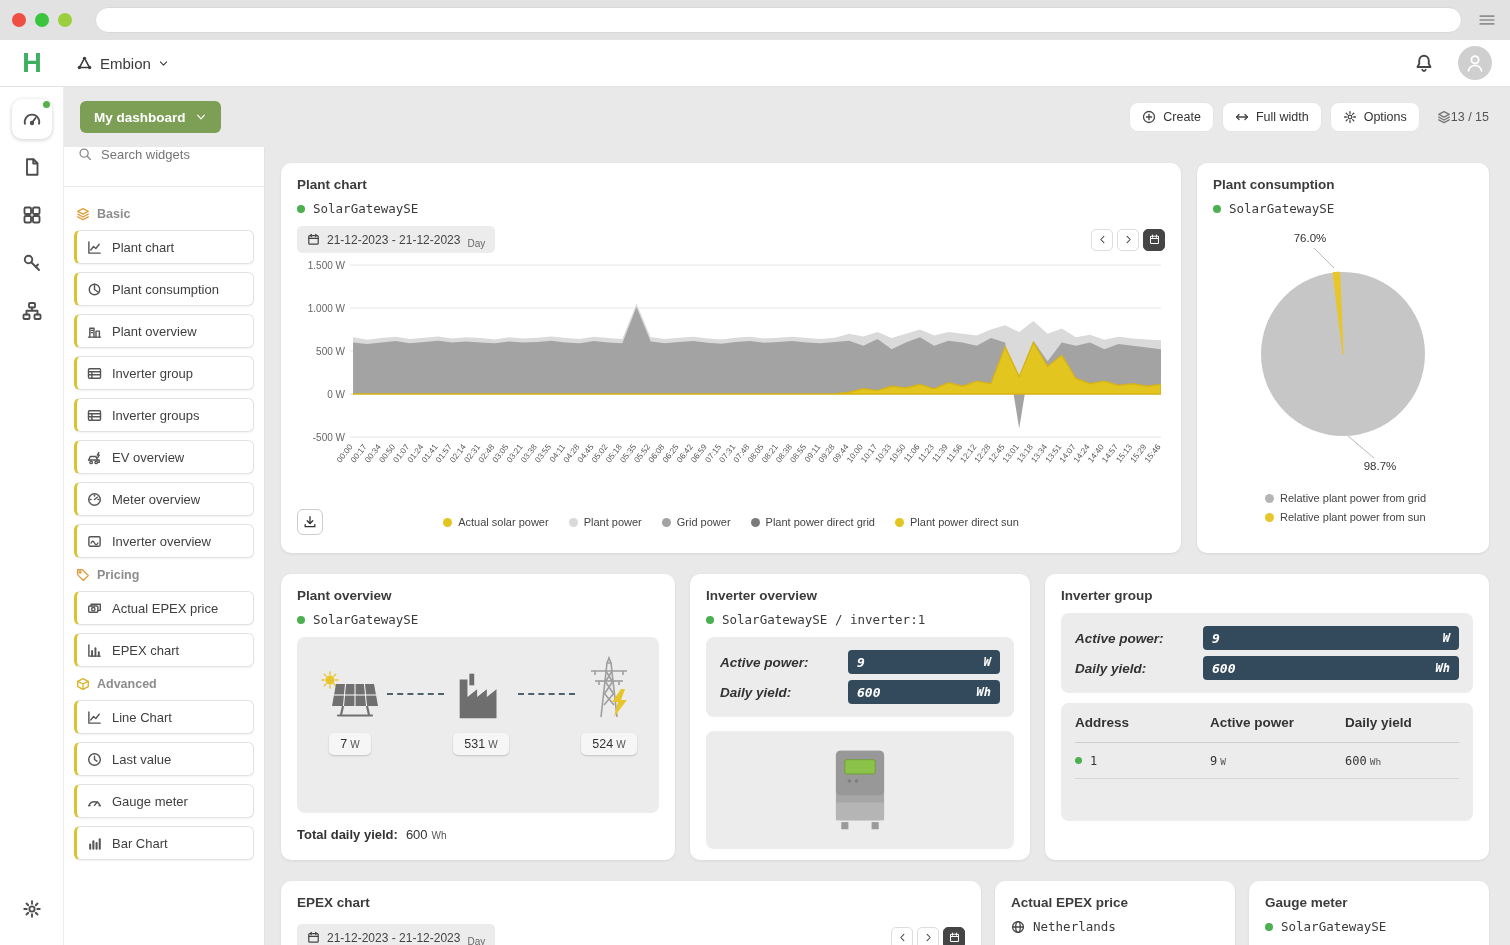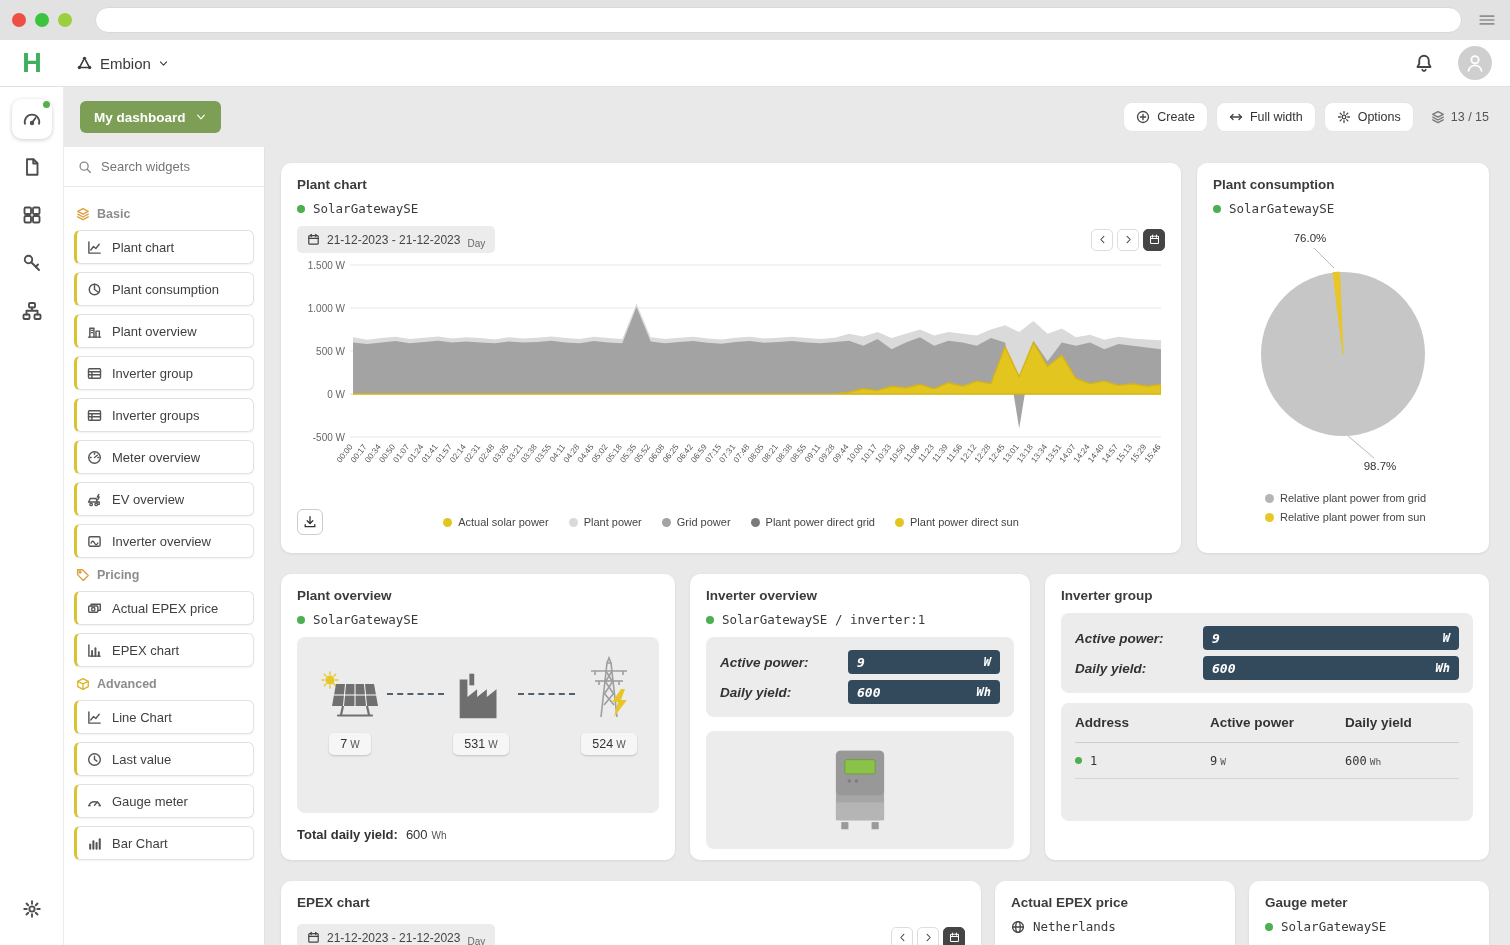--- a/index.html
+++ b/index.html
@@ -47,28 +47,28 @@
   .page-toolbar { height:60px; display:flex; align-items:center; padding:0 21px 0 16px; }
   .btn-dash { background:#7d9f55; color:#fff; font-weight:700; font-size:13.5px; border:none;
               border-radius:6px; height:32px; padding:0 14px; display:flex; align-items:center; gap:9px;
               cursor:pointer; font-family:inherit; }
   .btn-dash .ic { width:12px; height:12px; color:#fff; }
   .toolbar-right { margin-left:auto; display:flex; align-items:center; gap:10px; }
   .btn-w { background:#fff; border:none; border-radius:8px; height:28px; padding:0 12px; display:flex;
            align-items:center; gap:7px; font-size:12.5px; color:#333; cursor:pointer;
            box-shadow:0 0 0 1px #e6e6e6; font-family:inherit; }
   .btn-w .ic { width:14px; height:14px; color:#444; }
-  .count { display:flex; gap:6px; align-items:center; font-size:12.5px; color:#555; margin-left:8px; }
+  .count { display:flex; align-items:center; font-size:12.5px; color:#555; margin-left:8px; }
   .count .ic { width:14px; height:14px; color:#777; }
 
   .workspace { flex:1; display:flex; min-height:0; }
 
   
   .sidebar { width:201px; background:#fff; border-right:1px solid #e3e3e3; display:flex; flex-direction:column; }
-  .search-row { display:flex; align-items:center; gap:9px; padding:0 14px; height:40px;
+  .search-row { display:flex; align-items:flex-start; gap:9px; padding:0 14px; height:40px;
                 border-bottom:1px solid #e9e9e9; color:#8a8a8a; flex:none; }
   .search-row .ic { width:14px; height:14px; }
   .search-row input { border:none; outline:none; font-size:13px; width:140px; background:transparent; color:#333; font-family:inherit; }
   .side-scroll { padding:10px 10px 0; overflow:hidden; }
   .sec-head { display:flex; align-items:center; gap:7px; font-size:12.5px; font-weight:700;
               color:#8d8d8d; margin:10px 2px 9px; cursor:pointer; }
   .sec-head .ic { width:14px; height:14px; }
   .ic-orange { color:#df9e3e; } .ic-yellow { color:#d9b424; }
   .witem { display:flex; align-items:center; gap:10px; height:34px; background:#fff;
            border:1px solid #e2e2e2; border-left:3px solid #d9c32f; border-radius:6px; padding:0 10px;
@@ -384,40 +384,40 @@
                   <line x1="1.6" y1="6.2" x2="14.4" y2="6.2"></line>
                   <line x1="1.6" y1="9.4" x2="14.4" y2="9.4"></line>
                   <line x1="5.2" y1="6.2" x2="5.2" y2="13"></line>
                 </svg>
               </span>
             <span>Inverter groups</span>
           </div>
           <div class="witem">
             <span class="ic">
                 <svg viewBox="0 0 16 16" fill="none" stroke="currentColor" stroke-width="1.5" stroke-linecap="round" stroke-linejoin="round">
+                  <path d="M2 10.6 3.4 7h6.2l1.4 3.6"></path>
+                  <path d="M1.6 10.6h11.4v2.6h-1.6"></path>
+                  <circle cx="4.4" cy="13.2" r="1.3"></circle>
+                  <circle cx="9.8" cy="13.2" r="1.3"></circle>
+                  <path d="M12.6 2.6 11 5.4h2l-1.6 2.8"></path>
+                </svg>
+              </span>
+            <span>EV overview</span>
+          </div>
+          <div class="witem">
+            <span class="ic">
+                <svg viewBox="0 0 16 16" fill="none" stroke="currentColor" stroke-width="1.5" stroke-linecap="round" stroke-linejoin="round">
                   <circle cx="8" cy="8" r="6.2"></circle>
                   <line x1="8" y1="8" x2="11" y2="5.6"></line>
                   <line x1="8" y1="3.4" x2="8" y2="4.4"></line>
                   <line x1="3.4" y1="8" x2="4.4" y2="8"></line>
                   <line x1="11.6" y1="8" x2="12.6" y2="8"></line>
                 </svg>
               </span>
             <span>Meter overview</span>
-          </div>
-          <div class="witem">
-            <span class="ic">
-                <svg viewBox="0 0 16 16" fill="none" stroke="currentColor" stroke-width="1.5" stroke-linecap="round" stroke-linejoin="round">
-                  <path d="M2 10.6 3.4 7h6.2l1.4 3.6"></path>
-                  <path d="M1.6 10.6h11.4v2.6h-1.6"></path>
-                  <circle cx="4.4" cy="13.2" r="1.3"></circle>
-                  <circle cx="9.8" cy="13.2" r="1.3"></circle>
-                  <path d="M12.6 2.6 11 5.4h2l-1.6 2.8"></path>
-                </svg>
-              </span>
-            <span>EV overview</span>
           </div>
           <div class="witem">
             <span class="ic">
                 <svg viewBox="0 0 16 16" fill="none" stroke="currentColor" stroke-width="1.5" stroke-linecap="round" stroke-linejoin="round">
                   <rect x="2" y="3" width="12" height="10" rx="1.2"></rect>
                   <path d="M4.4 9.6c1.2-2.4 2.4-2.4 3.6 0s2.4 2.4 3.6 0"></path>
                 </svg>
               </span>
             <span>Inverter overview</span>
           </div>

